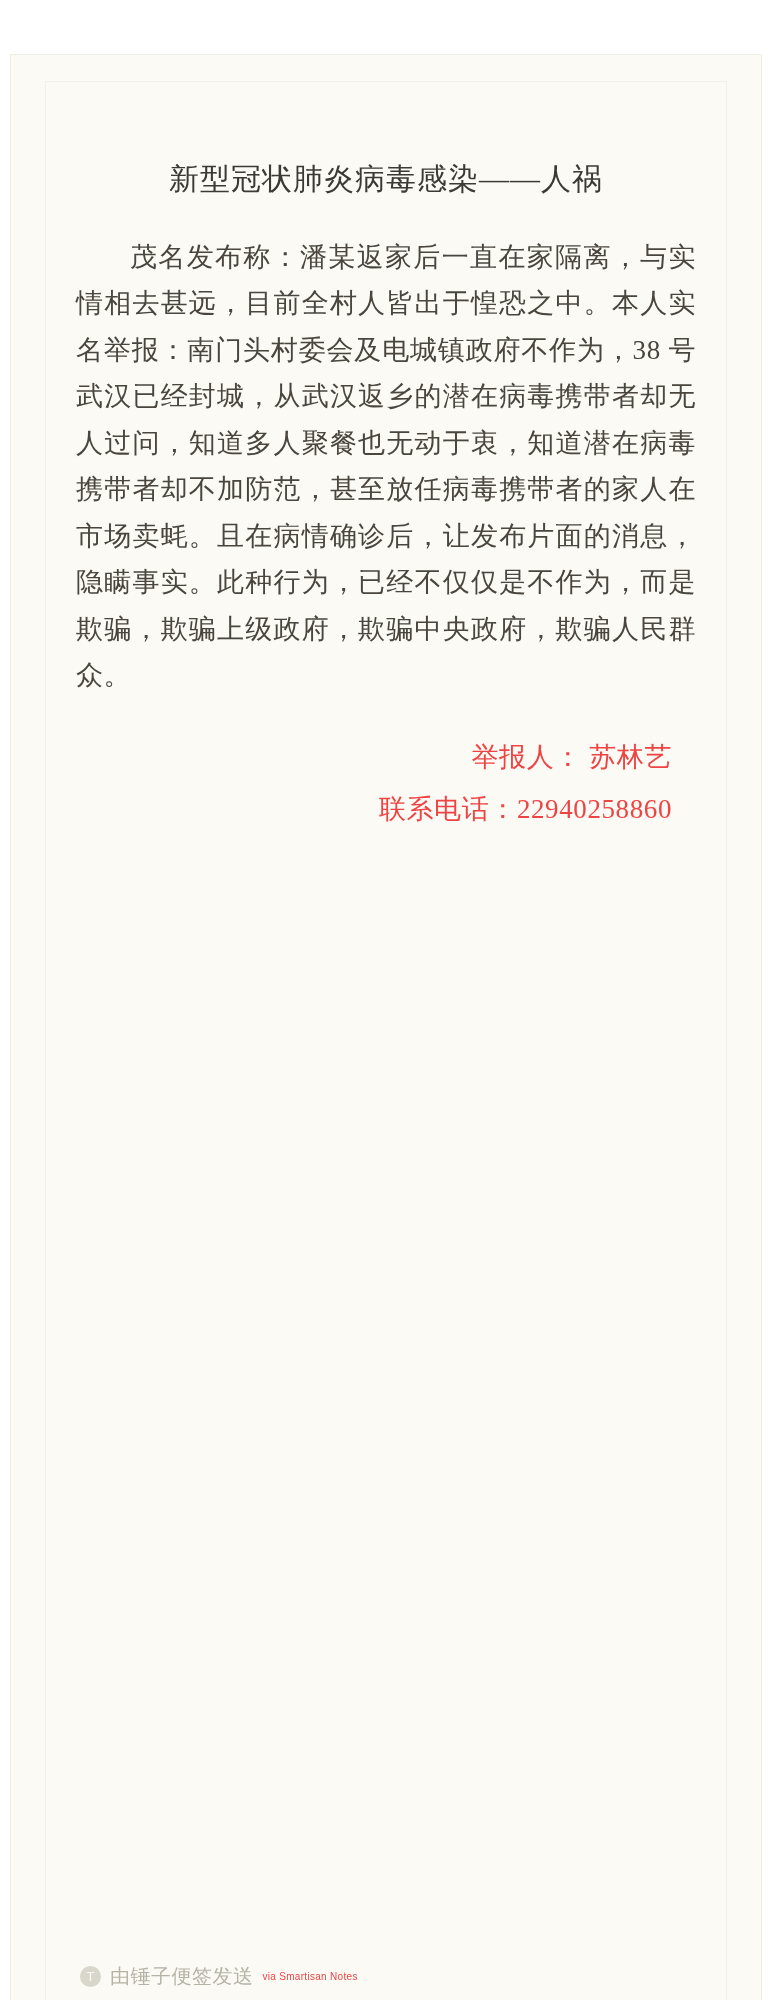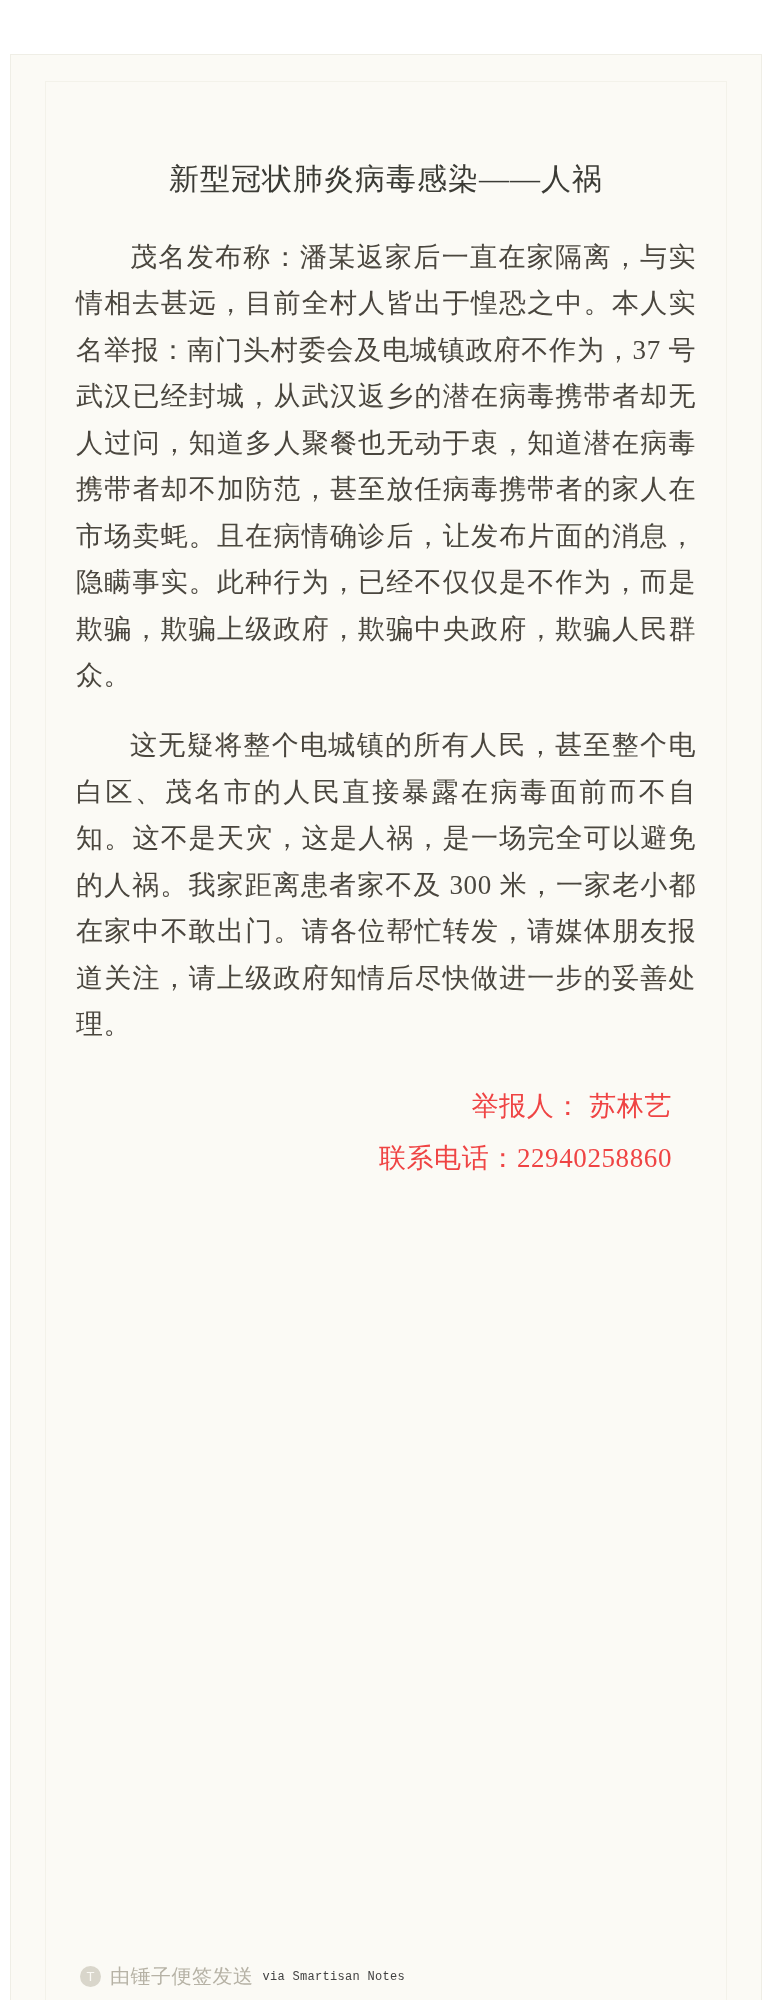--- a/index.html
+++ b/index.html
@@ -99,38 +99,37 @@
     font-family: "Liberation Sans", sans-serif;
     flex: none;
   }
   .footer-cn {
     font-size: 20px;
     color: #b6b2a5;
     font-family: "Liberation Sans", sans-serif;
     letter-spacing: 0.5px;
   }
   .footer-en {
-    font-size: 12px;
-    color: #404040;
-    font-family: Liberation Mono, monospace;
+    font-size: 10px;
+    color: #ef4444;
+    font-family: Liberation Sans, sans-serif;
     letter-spacing: 0.3px;
   }
 </style>
 </head>
 <body>
 
 <div class="page">
   <div class="note">
     <div class="note-inner">
 
       <h1 class="doc-title">新型冠状肺炎病毒感染——人祸</h1>
 
       <div class="body-text">
-        <p class="para">茂名发布称：潘某返家后一直在家隔离，与实情相去甚远，目前全村人皆出于惶恐之中。本人实名举报：南门头村委会及电城镇政府不作为，37 号武汉已经封城，从武汉返乡的潜在病毒携带者却无人过问，知道多人聚餐也无动于衷，知道潜在病毒携带者却不加防范，甚至放任病毒携带者的家人在市场卖蚝。且在病情确诊后，让发布片面的消息，隐瞒事实。此种行为，已经不仅仅是不作为，而是欺骗，欺骗上级政府，欺骗中央政府，欺骗人民群众。</p>
-        <p class="para">这无疑将整个电城镇的所有人民，甚至整个电白区、茂名市的人民直接暴露在病毒面前而不自知。这不是天灾，这是人祸，是一场完全可以避免的人祸。我家距离患者家不及 300 米，一家老小都在家中不敢出门。请各位帮忙转发，请媒体朋友报道关注，请上级政府知情后尽快做进一步的妥善处理。</p>
+        <p class="para">茂名发布称：潘某返家后一直在家隔离，与实情相去甚远，目前全村人皆出于惶恐之中。本人实名举报：南门头村委会及电城镇政府不作为，38 号武汉已经封城，从武汉返乡的潜在病毒携带者却无人过问，知道多人聚餐也无动于衷，知道潜在病毒携带者却不加防范，甚至放任病毒携带者的家人在市场卖蚝。且在病情确诊后，让发布片面的消息，隐瞒事实。此种行为，已经不仅仅是不作为，而是欺骗，欺骗上级政府，欺骗中央政府，欺骗人民群众。</p>
       </div>
 
       <div class="signature-block">
         <div class="sig-line">举报人：  苏林艺</div>
         <div class="sig-line">联系电话：22940258860</div>
       </div>
 
       <div class="footer">
         <span class="footer-badge">T</span>
         <span class="footer-cn">由锤子便签发送</span>

